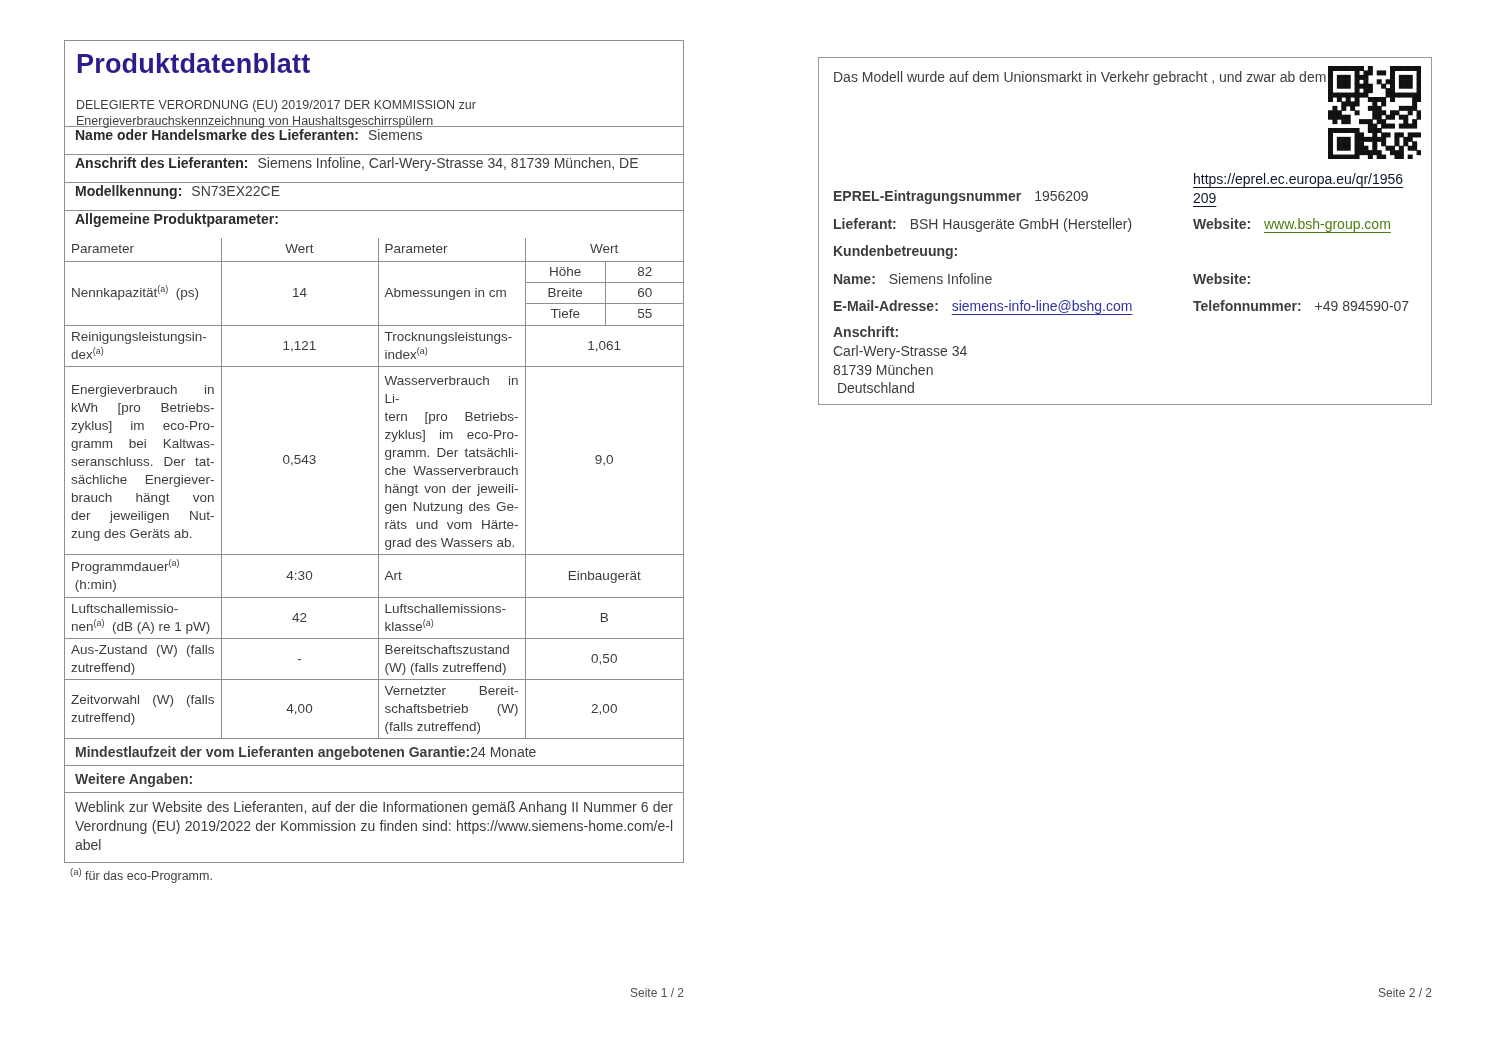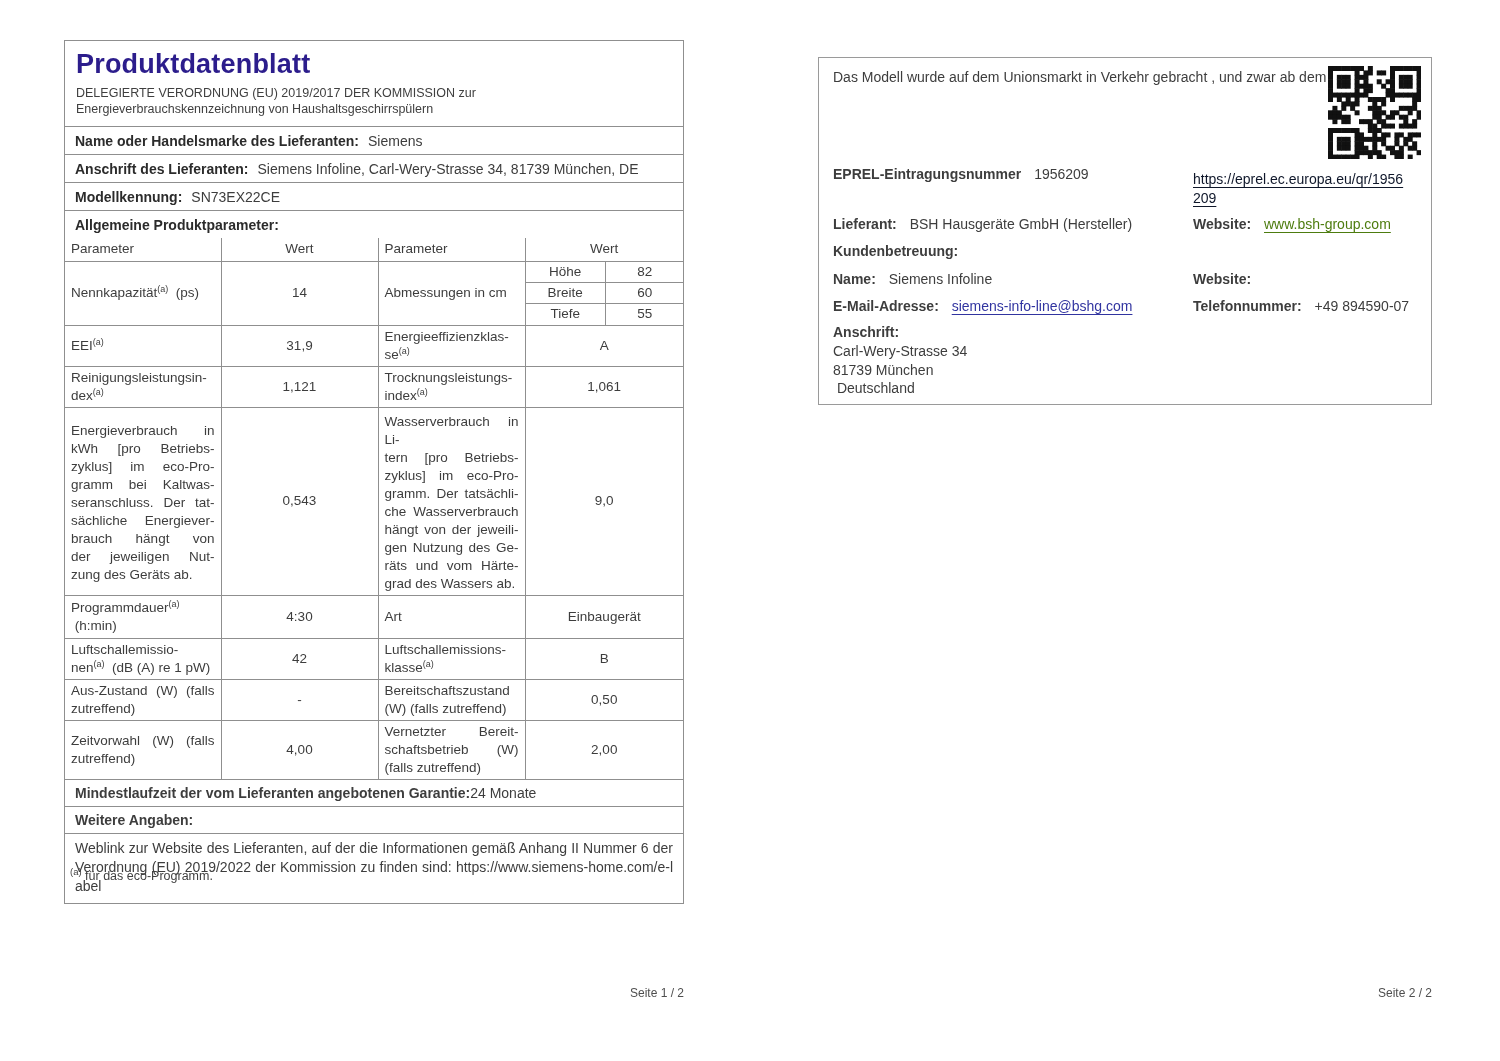--- a/index.html
+++ b/index.html
@@ -4,22 +4,22 @@
 <style>
   * { margin:0; padding:0; box-sizing:border-box; }
   html,body { width:1500px; height:1061px; background:#ffffff;
     font-family:"Liberation Sans", sans-serif; color:#3d3d3d; }
   .canvas { position:relative; width:1500px; height:1061px; background:#fff; overflow:hidden; }
 
   
   .page1 { position:absolute; left:64px; top:40px; width:620px; border:1px solid #8f8f8f; background:#fff; }
   .titleblock { height:85px; padding:8px 11px 0 11px; }
   .doc-title { font-size:27px; font-weight:bold; letter-spacing:0.2px; }
-  .regulation { margin-top:5px; font-size:12.5px; line-height:16px; color:#3f3f3f; max-width:585px; }
-  .srow { min-height:28px; border-top:1px solid #8f8f8f; display:flex; align-items:center;
+  .regulation { margin-top:17px; font-size:12.5px; line-height:16px; color:#3f3f3f; max-width:585px; }
+  .srow { min-height:28px; border-top:1px solid #8f8f8f; display:flex; align-items:flex-start;
           padding:0 10px; font-size:14px; }
   .srow b, .blab { font-weight:bold; color:#2b2b2b; }
   .srow .val { margin-left:9px; }
 
   table.ptable { width:100%; border-collapse:collapse; border:hidden; table-layout:fixed; }
   table.ptable td { border:1px solid #8f8f8f; font-size:13.5px; line-height:18px;
                     vertical-align:middle; overflow:hidden; }
   td.lab { text-align:left; padding:2px 6px; }
   td.ctr { text-align:center; padding:2px 4px; }
   td.hdr { }
@@ -120,26 +120,20 @@
             </tr>
             <tr>
               <td>Tiefe</td>
               <td>55</td>
             </tr>
           </tbody>
               </table>
         </td>
       </tr>
 
-      <tr class="rh40">
-        <td class="lab">EEI<sup>(a)</sup></td>
-        <td class="ctr">31,9</td>
-        <td class="lab">Energieeffizienzklas-<br>se<sup>(a)</sup></td>
-        <td class="ctr">A</td>
-      </tr>
 
       <tr class="rh41">
         <td class="lab">Reinigungsleistungsin-<br>dex<sup>(a)</sup></td>
         <td class="ctr">1,121</td>
         <td class="lab">Trocknungsleistungs-<br>index<sup>(a)</sup></td>
         <td class="ctr">1,061</td>
       </tr>
 
       <tr class="rh165">
         <td class="lab topcell">
@@ -472,21 +466,21 @@
           <rect x="22.14" y="88.57" width="5" height="5" fill="#111111"></rect>
           <rect x="26.57" y="88.57" width="5" height="5" fill="#111111"></rect>
           <rect x="39.86" y="88.57" width="5" height="5" fill="#111111"></rect>
           <rect x="48.71" y="88.57" width="5" height="5" fill="#111111"></rect>
           <rect x="53.14" y="88.57" width="5" height="5" fill="#111111"></rect>
           <rect x="66.43" y="88.57" width="5" height="5" fill="#111111"></rect>
           <rect x="70.86" y="88.57" width="5" height="5" fill="#111111"></rect>
           <rect x="79.71" y="88.57" width="5" height="5" fill="#111111"></rect>
         </svg></div>
 
-    <div class="p2item" style="left:14px; top:108px;text-align:center;">
+    <div class="p2item" style="left:14px; top:130px;text-align:center;">
       <b>EPREL-Eintragungsnummer</b>
       <span class="val">1956209</span>
     </div>
     <a class="doclink eprel-link" style="color: #0f172a;">https://eprel.ec.europa.eu/qr/1956209</a>
 
     <div class="p2item" style="left:14px; top:158px;">
       <b>Lieferant:</b>
       <span class="val">BSH Hausgeräte GmbH (Hersteller)</span>
     </div>
     <div class="p2item" style="left:374px; top:158px;">

